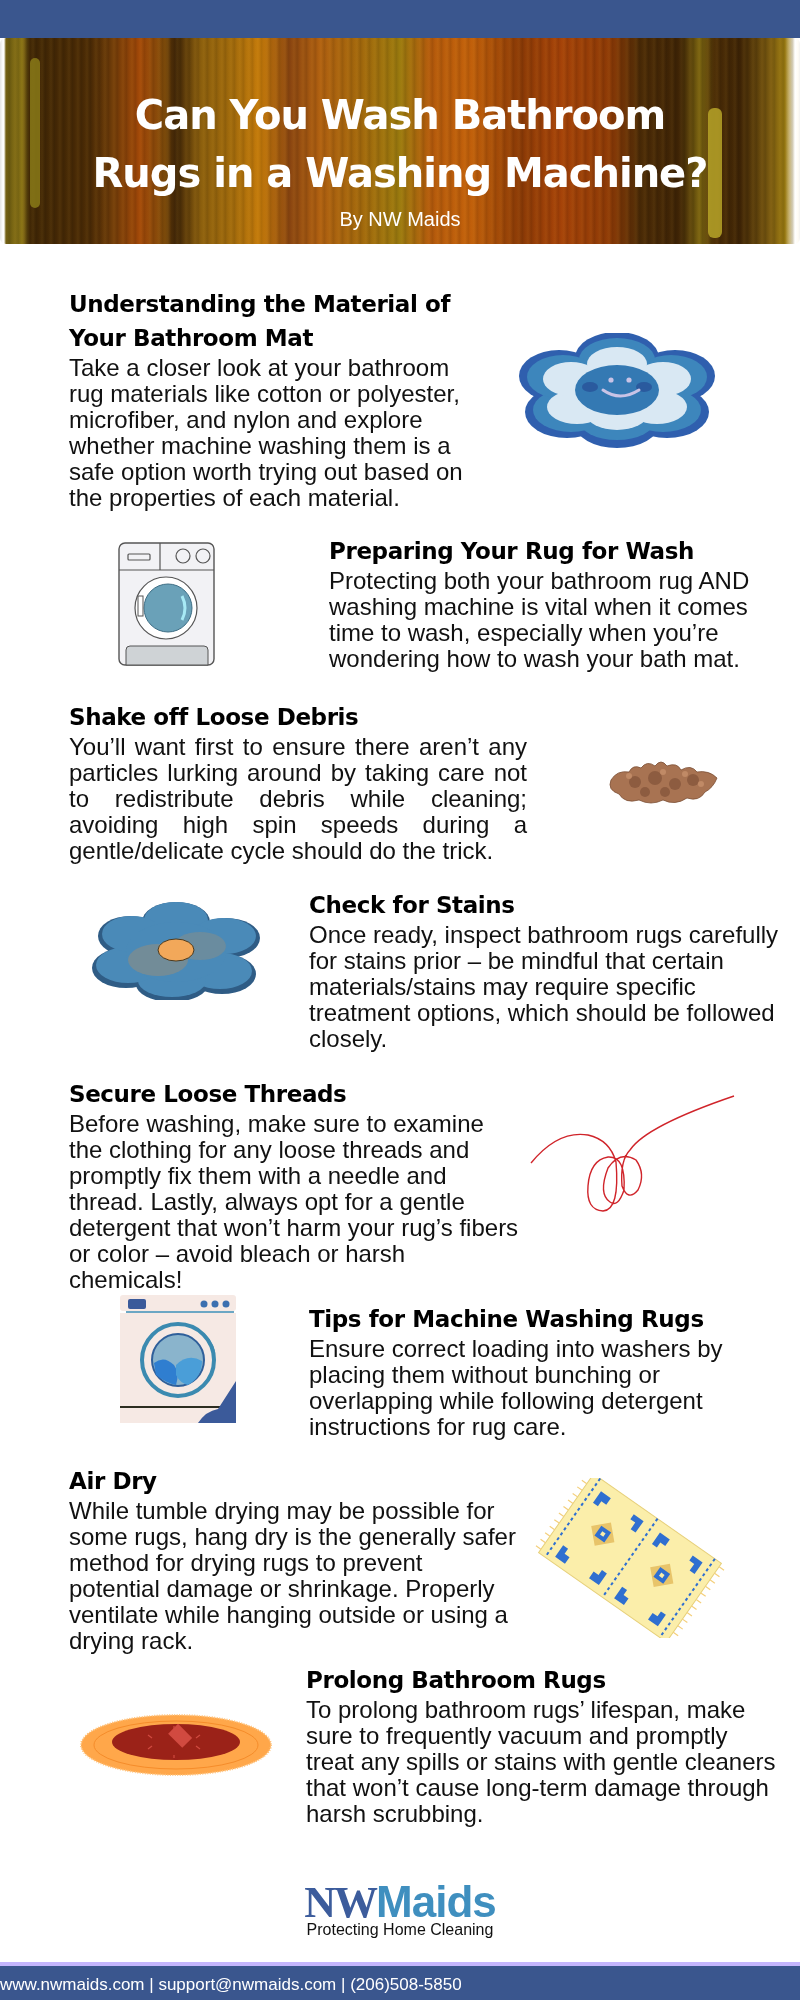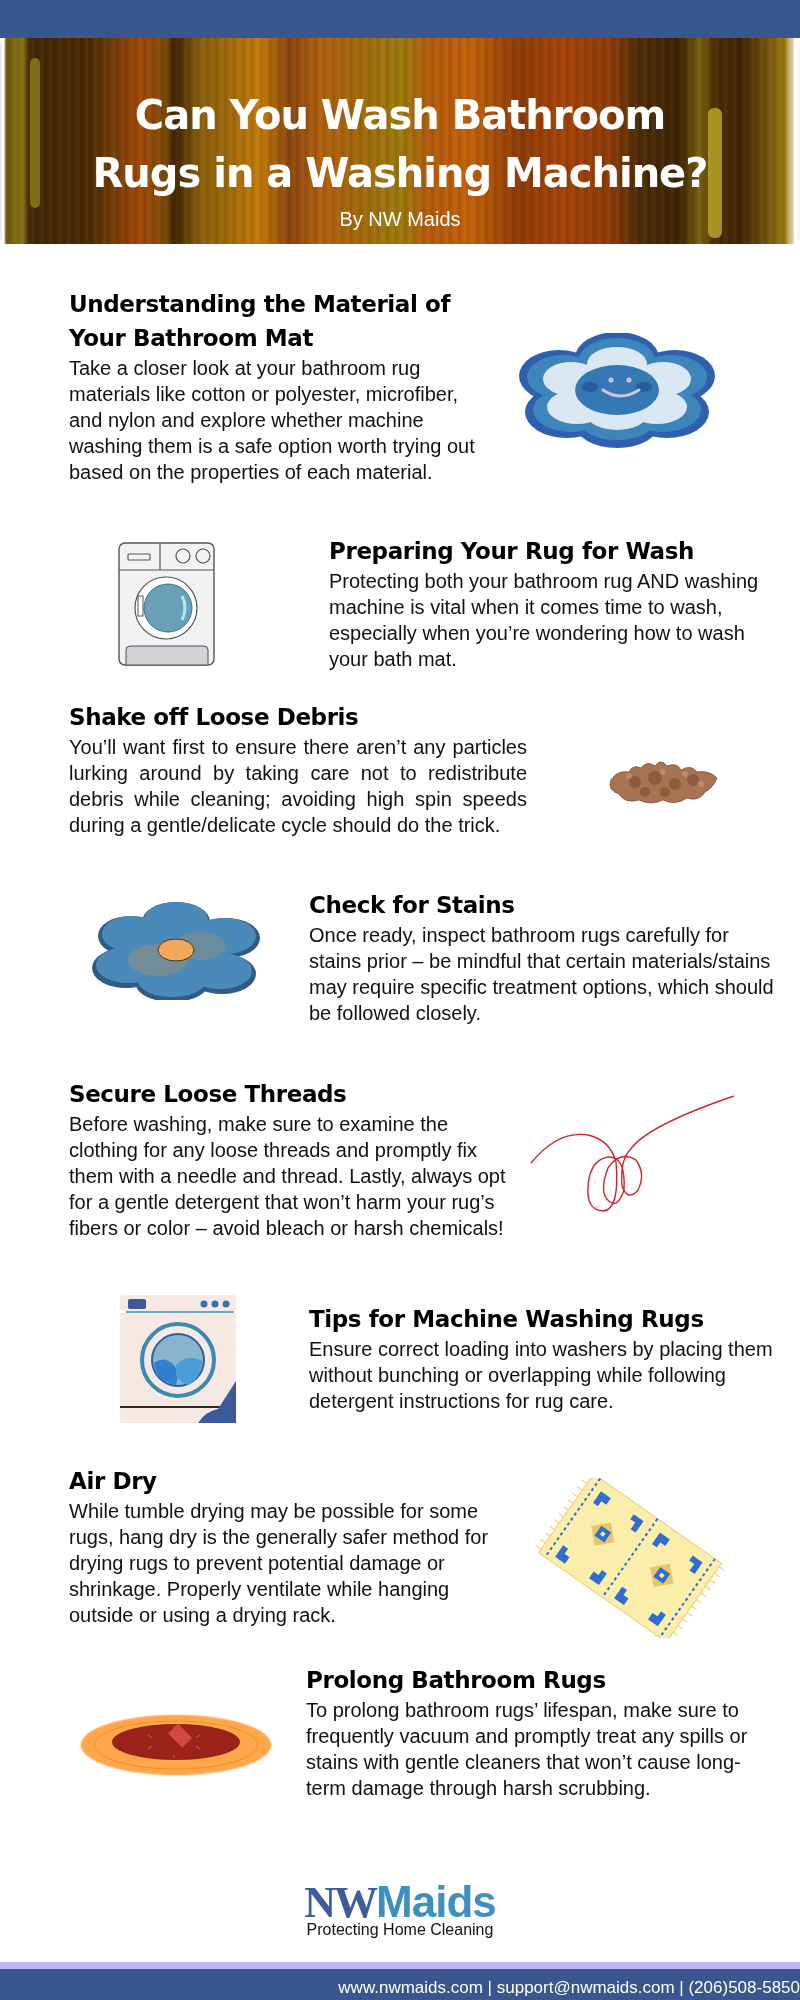--- a/index.html
+++ b/index.html
@@ -32,34 +32,34 @@
     background: repeating-linear-gradient(90deg, rgba(0,0,0,0.10) 0px, rgba(0,0,0,0.0) 3px, rgba(255,200,80,0.06) 6px, rgba(0,0,0,0.08) 9px);
   }
   .hero .streak { position: absolute; width: 12px; border-radius: 6px; background: #b7a428; opacity: 0.85; }
   .hero-title { position: absolute; left: 0; top: 48px; width: 800px; text-align: center; color: #fff;
     font-family: "DejaVu Sans", sans-serif; font-weight: bold; font-size: 40px; line-height: 58px; letter-spacing: -1px; }
   .hero-byline { position: absolute; left: 0; top: 170px; width: 800px; text-align: center; color: #fff;
     font-family: "Liberation Sans", sans-serif; font-size: 20px; }
 
   .section { position: absolute; }
   .sec-title { font-family: "DejaVu Sans", sans-serif; font-weight: bold; font-size: 23px; line-height: 34px; color: #000; letter-spacing: -0.4px; }
-  .sec-body { font-family: "Liberation Sans", sans-serif; font-size: 20px; line-height: 26px; color: #111; }
+  .sec-body { font-family: "Liberation Sans", sans-serif; font-size: 24px; line-height: 26px; color: #111; }
   .justify { text-align: justify; }
 
   .illus { position: absolute; }
   .illus svg { display: block; }
 
   .logo { position: absolute; left: 0; top: 1880px; width: 800px; text-align: center; }
   .logo-mark { font-family: "Liberation Serif", serif; font-weight: bold; font-size: 44px; line-height: 44px; letter-spacing: -2px; }
   .logo-nw { color: #3c5c9c; }
   .logo-maids { color: #3f8fbf; font-family: "Liberation Sans", sans-serif; letter-spacing: -1px; }
   .logo-tag { font-family: "Liberation Sans", sans-serif; font-size: 16px; color: #111; margin-top: -4px; }
 
   .footer { position: absolute; left: 0; top: 1962px; width: 800px; height: 38px; background: #3a568e; color: #fff;
-    font-family: "Liberation Sans", sans-serif; font-size: 17px; text-align: right; line-height: 38px; border-top: 7px solid #c4b5fd; }
+    font-family: "Liberation Sans", sans-serif; font-size: 17px; text-align: left; line-height: 38px; border-top: 4px solid #c4b5fd; }
 </style>
 </head>
 <body>
 
 <div class="topbar"></div>
 
 <div class="hero">
   <div class="streak" style="left:708px; top:70px; height:130px; width:14px;"></div>
   <div class="streak" style="left:30px; top:20px; height:150px; width:10px; background:#8a7a18;"></div>
   <div class="hero-title">

